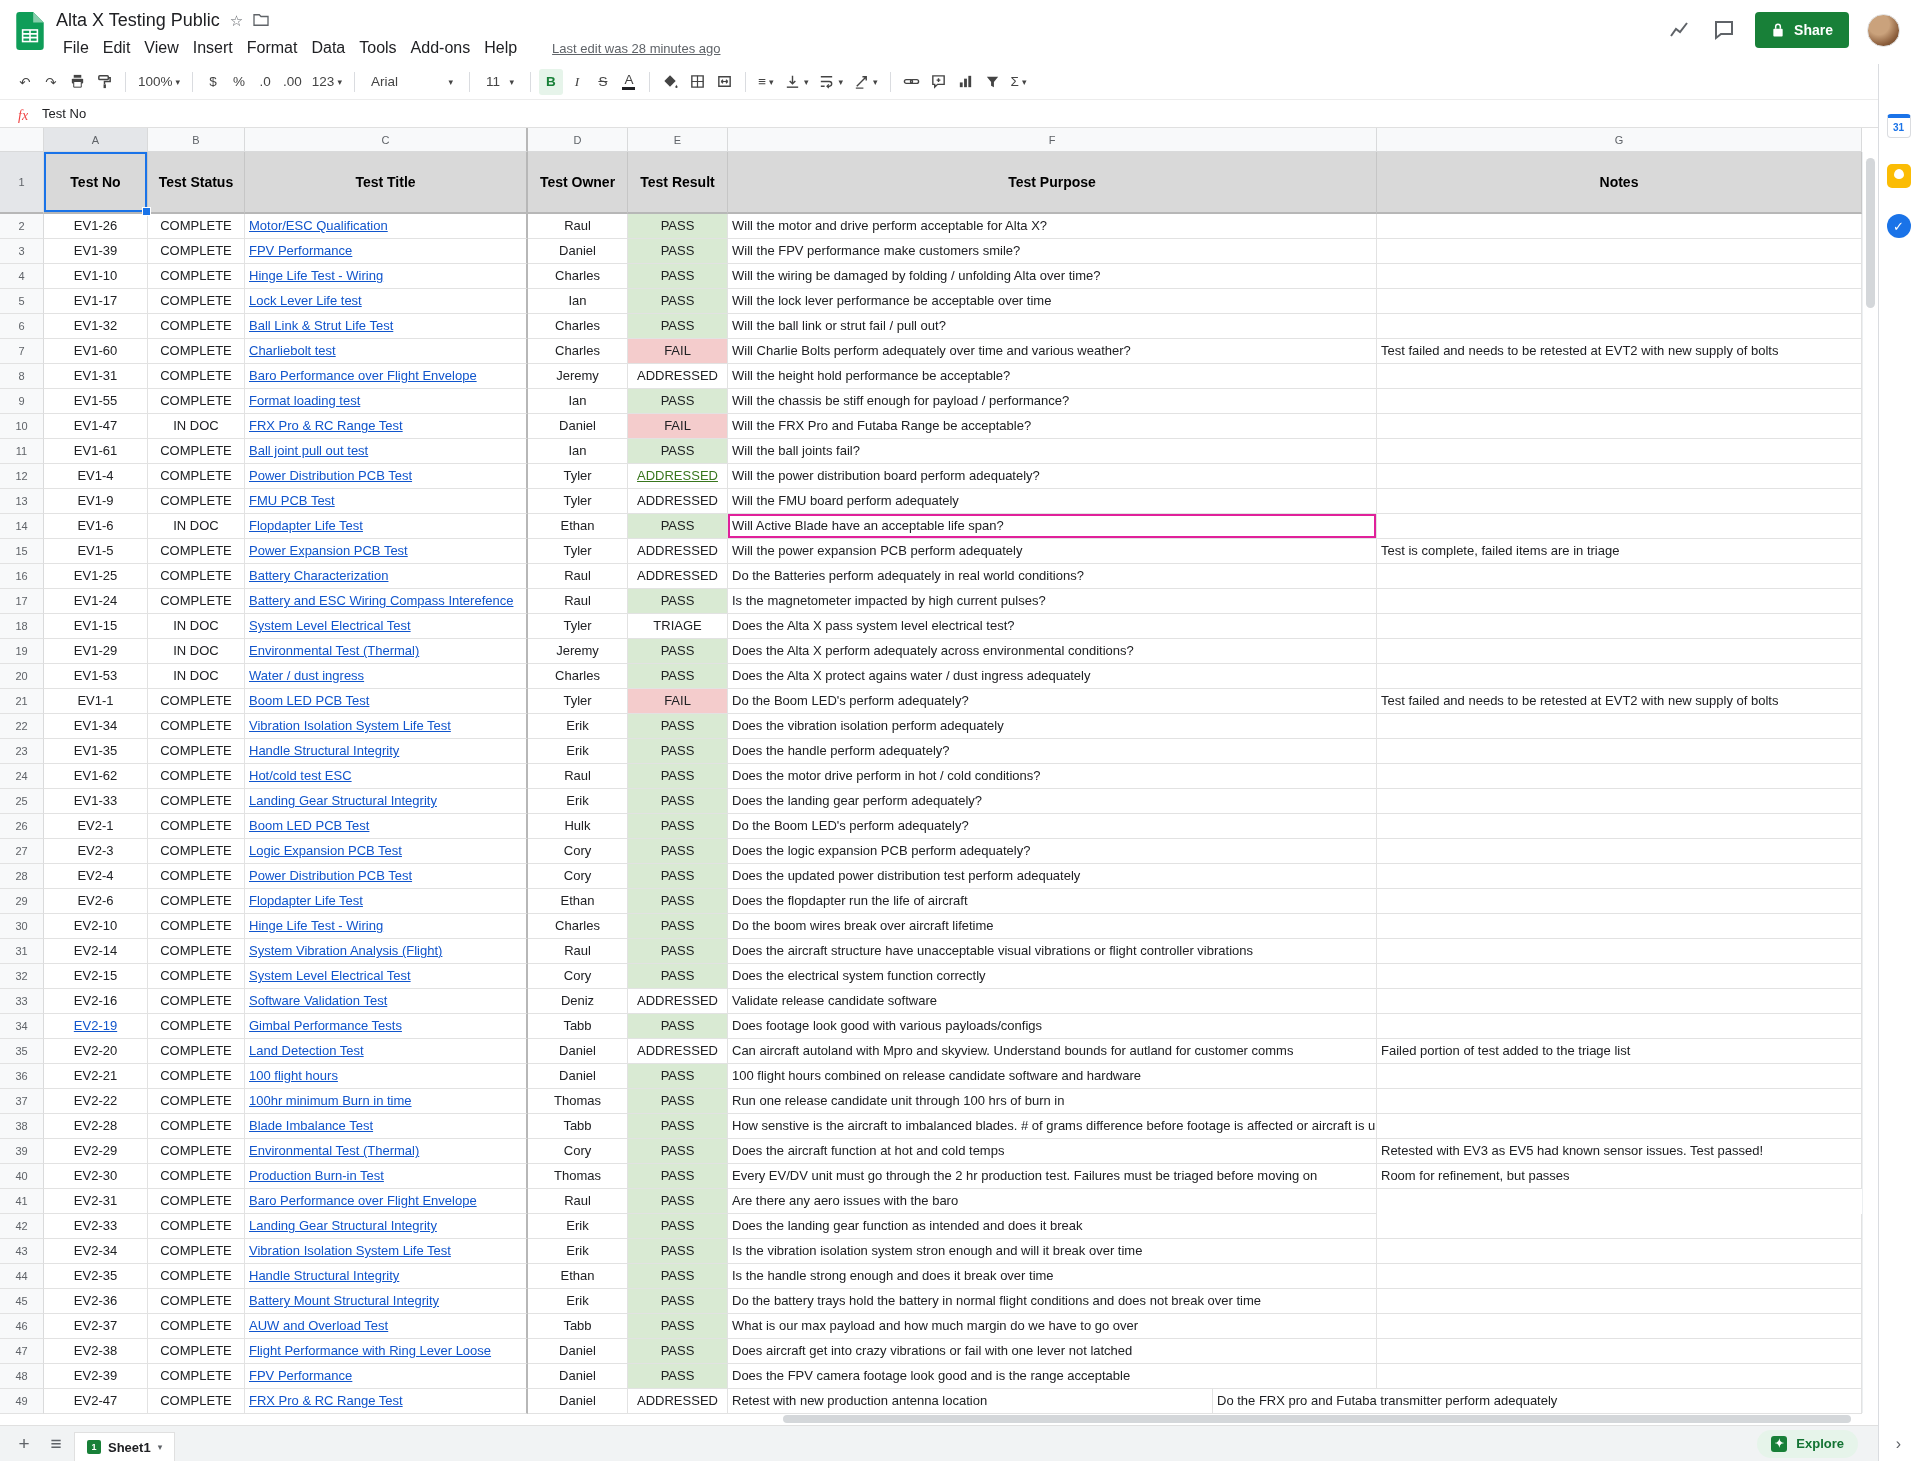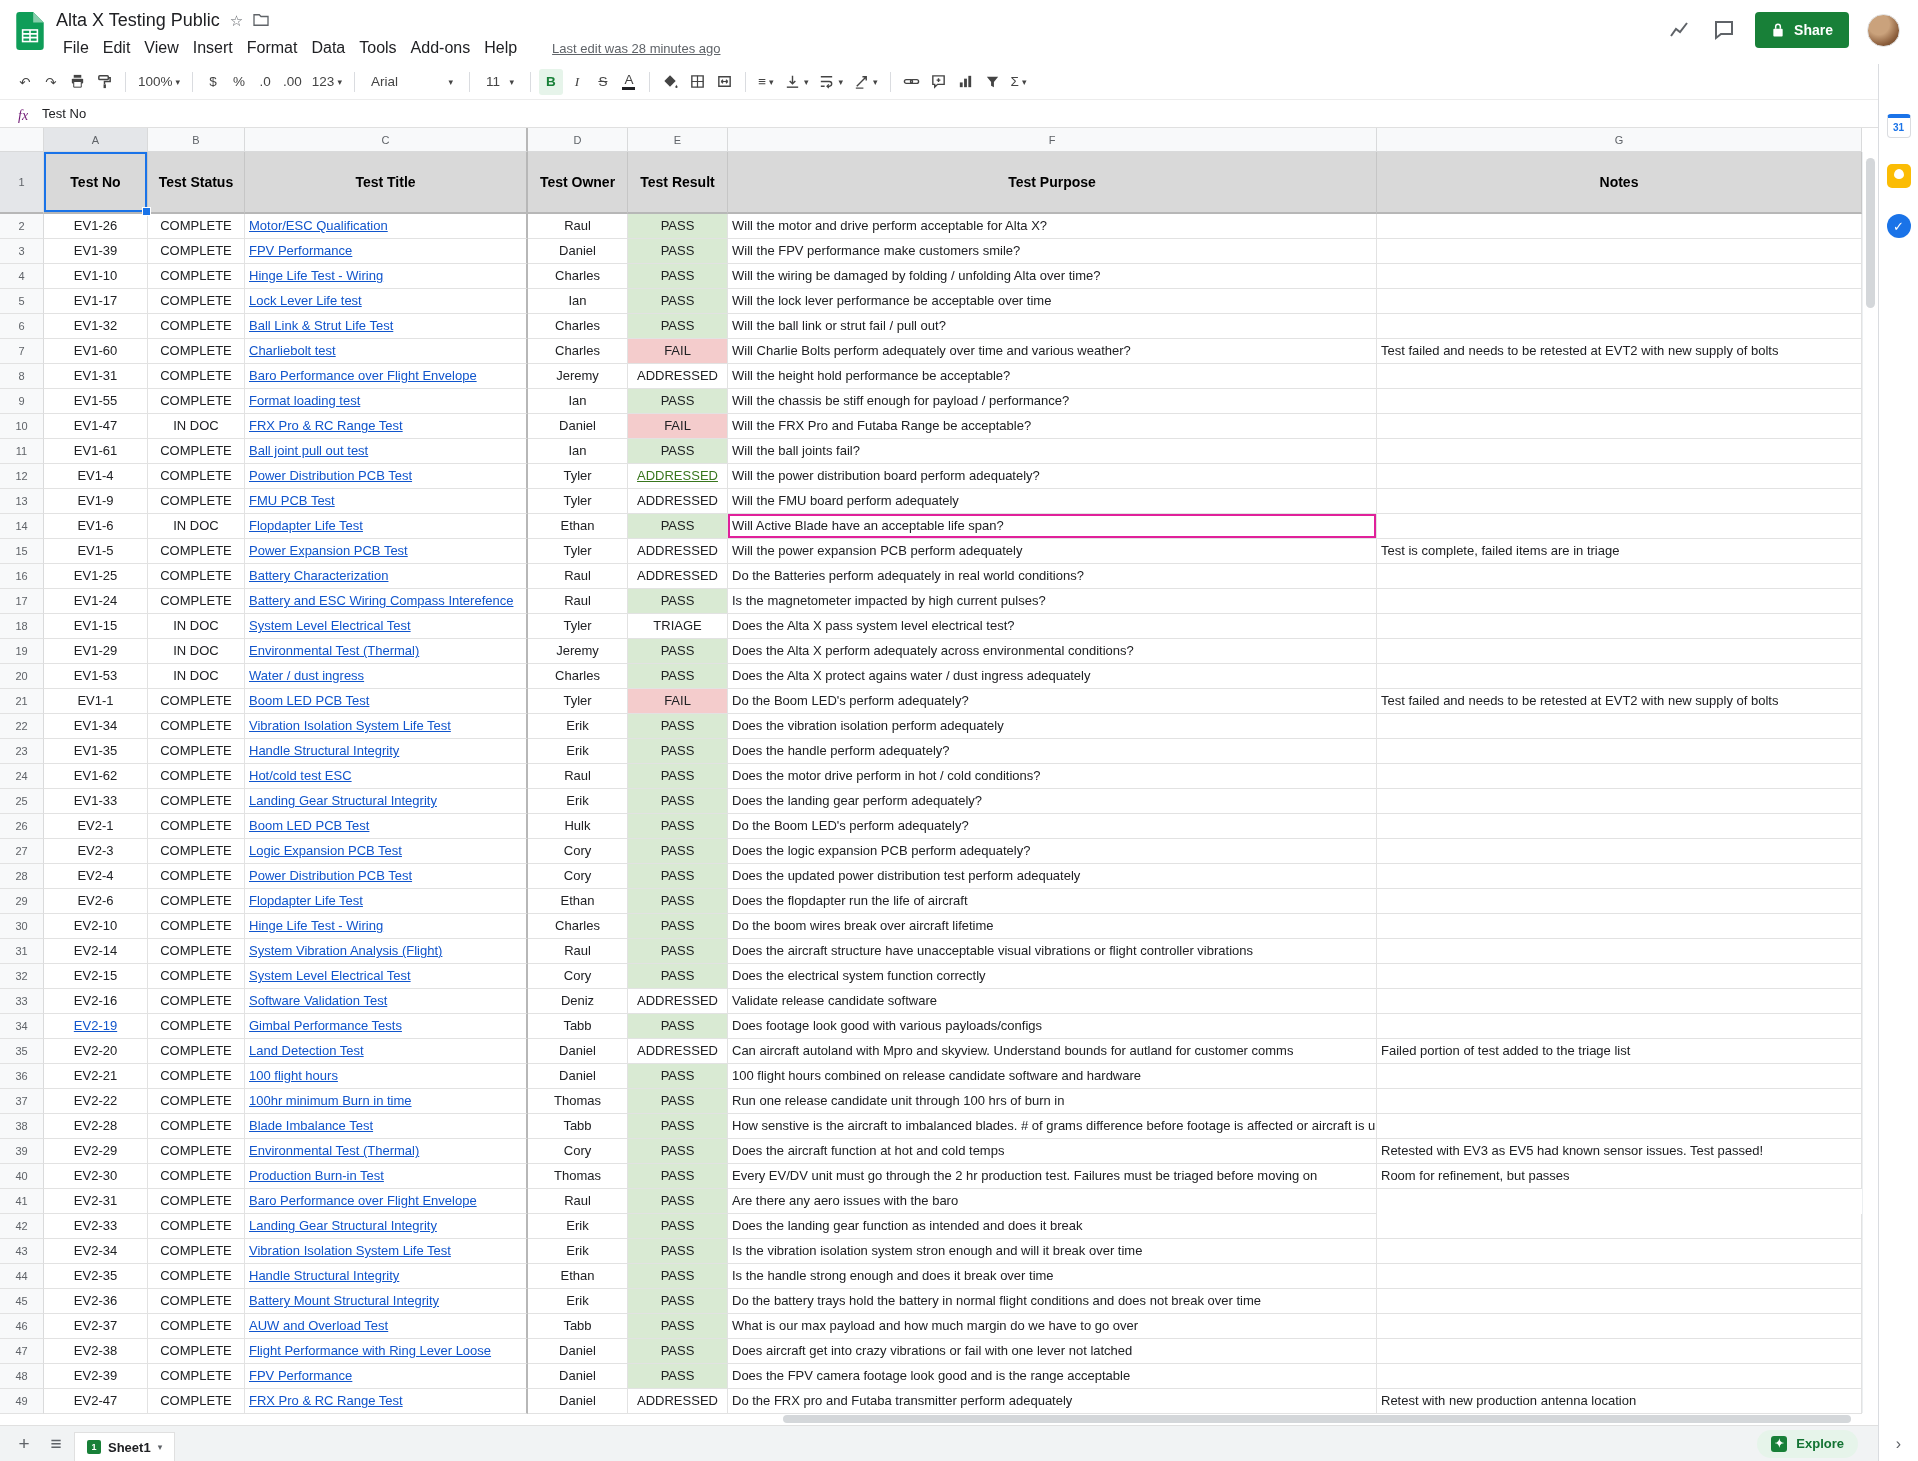--- a/index.html
+++ b/index.html
@@ -38,21 +38,21 @@
   .italic-i{font-style:italic;font-family:"Liberation Serif",serif}
   .strike-s{text-decoration:line-through}
   .tcolor{display:inline-flex;flex-direction:column;align-items:center;line-height:1}
   .tcolor .bar{width:13px;height:3px;background:#202124;margin-top:1px}
   .ic{width:17px;height:17px;display:block}
   .ic *{vector-effect:non-scaling-stroke}
   .collapse{margin-left:auto;color:#5f6368;font-size:13px}
 
   
   .formula-bar{height:28px;display:flex;align-items:center;border-bottom:1px solid #e0e0e0;padding:0 8px;background:#fff}
-  .fx{color:#701a75;font-style:italic;font-family:"Liberation Serif",serif;font-size:14px;margin:4px 14px 0 10px}
+  .fx{color:#ef4444;font-style:italic;font-family:"Liberation Serif",serif;font-size:14px;margin:4px 14px 0 10px}
   .fb-value{color:#202124;font-size:13px}
 
   
   .sheet-area{position:absolute;top:128px;left:0;width:1878px;bottom:36px;overflow:hidden;background:#fff}
   .colhdr-row{display:flex;height:24px}
   .corner{width:44px;height:24px;background:#f8f9fa;border-right:1px solid #d9dadb;border-bottom:1px solid #d9dadb;flex:none}
   .chdr{height:24px;background:#f8f9fa;border-right:1px solid #d9dadb;border-bottom:1px solid #d9dadb;font-size:11px;color:#5f6368;display:flex;align-items:center;justify-content:center;flex:none}
   .hl{background:#e4e6e9 !important}
   .fz{border-right:2px solid #b7b7b7 !important}
   .w-rn,.rnum{width:44px}
@@ -772,22 +772,22 @@
           <div class="cell col-f">Does the FPV camera footage look good and is the range acceptable</div>
           <div class="cell col-g"></div>
         </div>
         <div class="row">
           <div class="rnum">49</div>
           <div class="cell col-a ctr">EV2-47</div>
           <div class="cell col-b ctr">COMPLETE</div>
           <div class="cell col-c link fz">FRX Pro &amp; RC Range Test</div>
           <div class="cell col-d ctr">Daniel</div>
           <div class="cell col-e ctr">ADDRESSED</div>
+          <div class="cell col-g">Retest with new production antenna location</div>
           <div class="cell col-f">Do the FRX pro and Futaba transmitter perform adequately</div>
-          <div class="cell col-g">Retest with new production antenna location</div>
         </div>
       </div>
     <div class="vscroll">
       <div class="vthumb"></div>
     </div>
     <div class="hthumb"></div>
   </div>
 
   <div class="bottombar">
     <span class="bb-btn">+</span>

